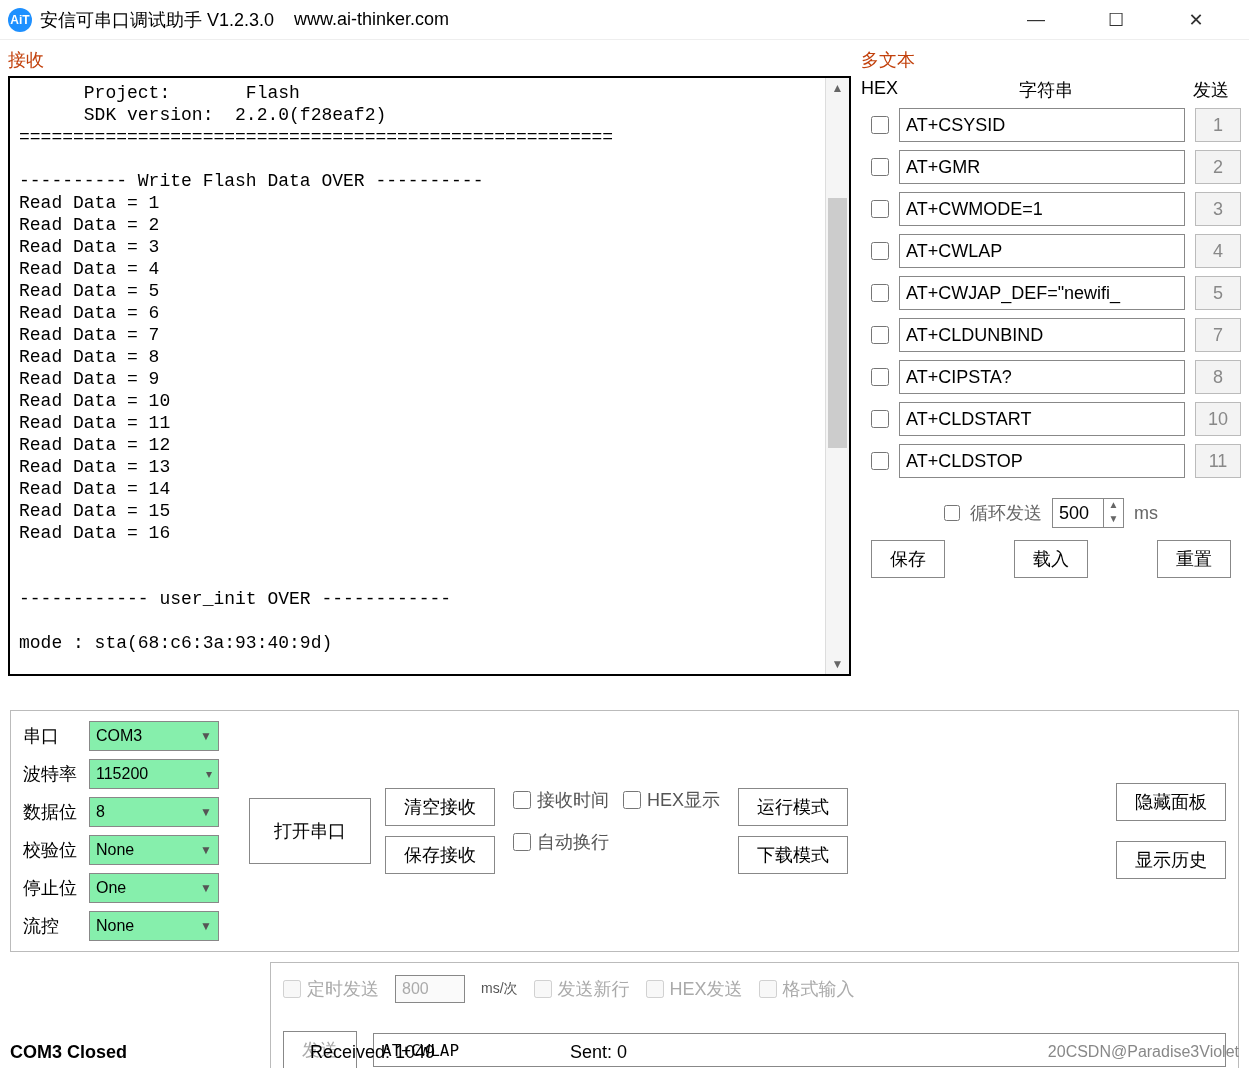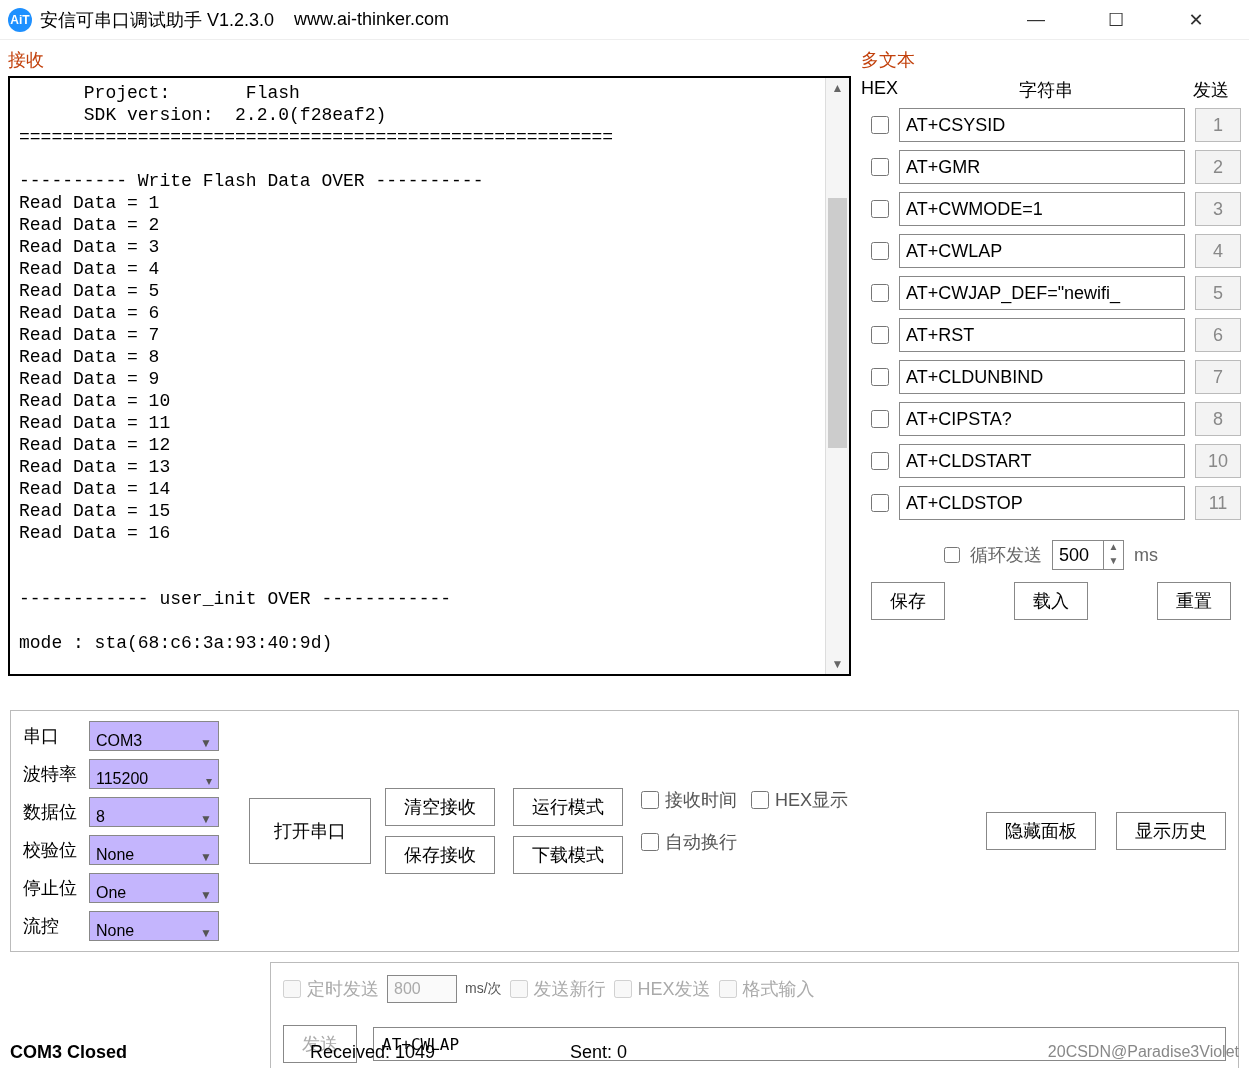--- a/index.html
+++ b/index.html
@@ -33,29 +33,29 @@
 .spinner { display:flex; align-items:center; border:1px solid #888; height:30px; }
 .spinner input { border:none; width:50px; padding:2px 6px; font-size:18px; text-align:left; }
 .spinner .spin-btns { width:20px; display:flex; flex-direction:column; border-left:1px solid #888; }
 .spinner .spin-btns div { height:14px; font-size:10px; text-align:center; line-height:12px; }
 .btn-row { display:flex; justify-content:space-between; gap:10px; padding: 0 10px; }
 .btn { border: 1px solid #888; padding: 6px 18px; font-size: 18px; background: #fff; }
 .btn.big { padding: 20px 24px; margin-left: 16px; }
 .btn.disabled { color: #aaa; }
 .mid-panel { border: 1px solid #bbb; margin: 10px; padding: 10px 12px; display: flex; gap: 14px; align-items: center; flex-wrap: wrap; }
 .serial-grid { display: grid; grid-template-columns: 60px 130px; gap: 8px 6px; align-items: center; font-size: 18px; }
-.combo { border: 1px solid #888; height: 30px; display:flex; align-items:flex-end; padding: 0 6px; position: relative; font-size: 16px; background: #c4b5fd; }
+.combo { border: 1px solid #888; height: 30px; display:flex; align-items:center; padding: 0 6px; position: relative; font-size: 16px; background: #86efac; }
 .combo .chev { position:absolute; right:6px; font-size:12px; color:#555; }
 .ctrl-cluster { display:flex; align-items:flex-start; gap:18px; flex-wrap: wrap; }
 .chk { display:flex; align-items:center; gap:6px; font-size:18px; color:#555; }
 .chk input { width:18px; height:18px; }
 .chk.disabled { color:#aaa; }
-.right-btns { display:flex; flex-direction:row; gap:20px; margin-left:auto;font-family:Liberation Mono, monospace; }
+.right-btns { display:flex; flex-direction:column; gap:20px; margin-left:auto;font-family:Liberation Mono, monospace; }
 .send-panel { border:1px solid #bbb; margin: 0 10px 10px 270px; padding: 12px; }
-.send-panel .row1 { display:flex; align-items:center; gap:8px; margin-bottom: 22px; }
+.send-panel .row1 { display:flex; align-items:center; gap:16px; margin-bottom: 28px; }
 .send-panel .row2 { display:flex; align-items:center; gap:16px; }
 .send-panel input.num { border:1px solid #888; width:70px; height:28px; padding:2px 6px; font-size:16px; color:#aaa; }
 .send-input { flex:1; border:1px solid #888; height:34px; padding:4px 8px; font-family: "Consolas", monospace; font-size: 16px; }
 .status-bar { position:absolute; left:0; right:0; bottom:0; height:32px; display:flex; align-items:center; padding: 0 10px; font-size:18px; }
 .status-bar .s1 { width: 300px; font-weight:bold; }
 .status-bar .s2 { width: 260px; }
 .status-bar .s3 { width: 200px; }
 .status-bar .s4 { margin-left:auto; color:#888; font-size:16px; }
 </style>
 </head>
@@ -138,25 +138,20 @@
     <input class="cmd-text" value="AT+CWLAP" style="">
     <div class="send-num">4</div>
         </div>
         <div class="cmd-row">
     <input type="checkbox" style="">
     <input class="cmd-text" value="AT+CWJAP_DEF=&quot;newifi_" style="">
     <div class="send-num">5</div>
         </div>
         <div class="cmd-row">
     <input type="checkbox" style="">
-    <input class="cmd-text" value="AT+RST" style="">
-    <div class="send-num">6</div>
-        </div>
-        <div class="cmd-row">
-    <input type="checkbox" style="">
     <input class="cmd-text" value="AT+CLDUNBIND" style="">
     <div class="send-num">7</div>
         </div>
         <div class="cmd-row">
     <input type="checkbox" style="">
     <input class="cmd-text" value="AT+CIPSTA?" style="">
     <div class="send-num">8</div>
         </div>
         <div class="cmd-row">
     <input type="checkbox" style="">
@@ -222,41 +217,41 @@
         <span class="chev">▼</span>
       </div>
   </div>
 
   <div class="btn big">打开串口</div>
 
   <div class="ctrl-cluster">
     <div style="display:flex; flex-direction:column; gap:10px;">
       <div class="btn">清空接收</div>
       <div class="btn">保存接收</div>
-    </div>
-    <div style="display:flex; flex-direction:column; gap:10px;">
-      <div class="btn">运行模式</div>
-      <div class="btn">下载模式</div>
     </div>
     <div style="display:flex; flex-direction:column; gap:18px;">
       <div style="display:flex; gap:14px;">
         <label class="chk">
             <input type="checkbox" style="">
             <span>接收时间</span>
           </label>
         <label class="chk">
             <input type="checkbox" style="">
             <span>HEX显示</span>
           </label>
       </div>
       <label class="chk">
           <input type="checkbox" style="">
           <span>自动换行</span>
         </label>
     </div>
+    <div style="display:flex; flex-direction:column; gap:10px;">
+      <div class="btn">运行模式</div>
+      <div class="btn">下载模式</div>
+    </div>
   </div>
 
   <div class="right-btns">
     <div class="btn">隐藏面板</div>
     <div class="btn">显示历史</div>
   </div>
 </div>
 
 <div class="send-panel">
   <div class="row1">

